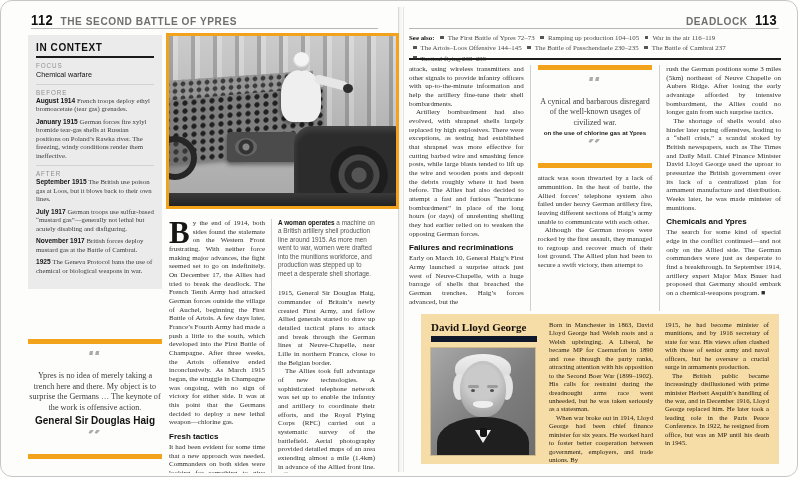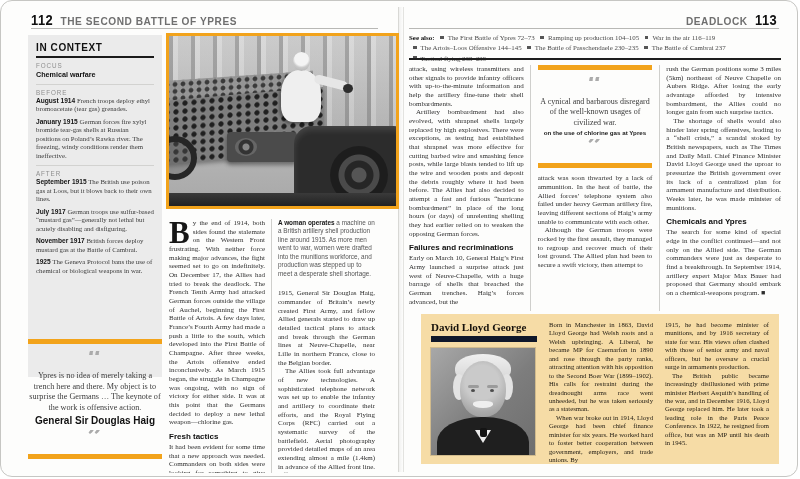--- a/index.html
+++ b/index.html
@@ -17,27 +17,27 @@
   .pg-header{position:absolute;top:11px;display:flex;align-items:baseline;gap:8px;
     font-family:"Liberation Sans",sans-serif;font-weight:bold;white-space:nowrap;}
   .hdr-num{font-size:14px;color:#101010;letter-spacing:.5px;}
   .hdr-title{font-size:11px;color:#6f6f6f;letter-spacing:.6px;}
   .lp-header{left:30px;transform:scaleX(.92);transform-origin:left;}
   .rp-header{right:20px;transform:scaleX(.92);transform-origin:right;}
   .hdr-rule{position:absolute;top:27px;height:1px;background:#b8b8b5;}
   .lp-hdr-rule{left:30px;width:347px;}
   .rp-hdr-rule{left:408px;width:370px;}
   
-  .ctx{position:absolute;left:27px;top:34px;width:134px;height:342px;overflow:hidden;
+  .ctx{position:absolute;left:27px;top:34px;width:134px;height:254px;overflow:hidden;
     background:#ebebeb;padding:7px 8px 6px 8px;}
   .ctx-title{font-family:"Liberation Sans",sans-serif;font-weight:bold;font-size:10px;
     color:#111;letter-spacing:.6px;border-bottom:2px solid #1a1a1a;padding-bottom:3px;margin-bottom:4px;}
   .ctx-label{font-family:"Liberation Sans",sans-serif;font-size:6.3px;color:#8f8f8f;
     letter-spacing:.9px;margin:4px 0 1px 0;}
-  .ctx-value{font-family:"Liberation Sans",sans-serif;font-weight:bold;font-size:7.2px;color:#111;}
+  .ctx-value{font-family:"Liberation Sans",sans-serif;font-weight:normal;font-size:7.2px;color:#111;}
   .ctx-div{height:1px;background:#d2d2d0;margin:5px 0 3px 0;}
   .ctx-item{font-size:6.8px;line-height:1.25;margin:0 0 4px 0;color:#3a3a3a;}
   .ctx-lead{font-family:"Liberation Sans",sans-serif;font-weight:bold;font-size:6.6px;color:#151515;}
   
   .pq{position:absolute;text-align:center;}
   .pq-left{left:27px;top:338px;width:134px;}
   .orange-bar{height:5px;background:#F2A31B;}
   .q-marks{font-family:"DejaVu Serif",serif;font-weight:bold;color:#ababab;
     font-size:27px;line-height:16px;height:17px;overflow:hidden;margin-top:7px;}
   .q-marks.close{margin-top:3px;}

